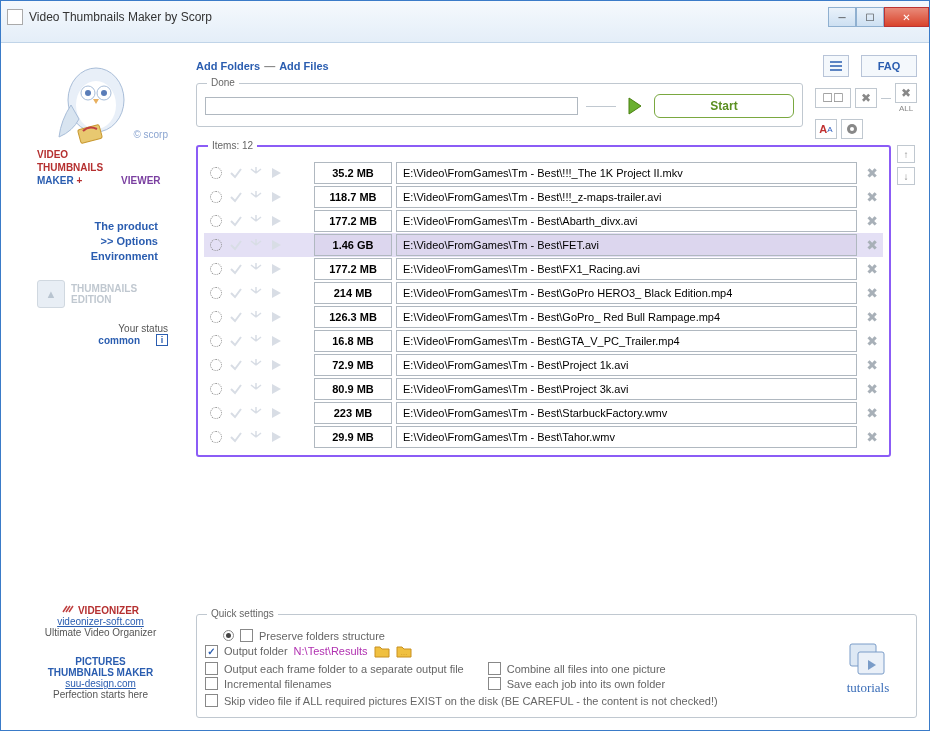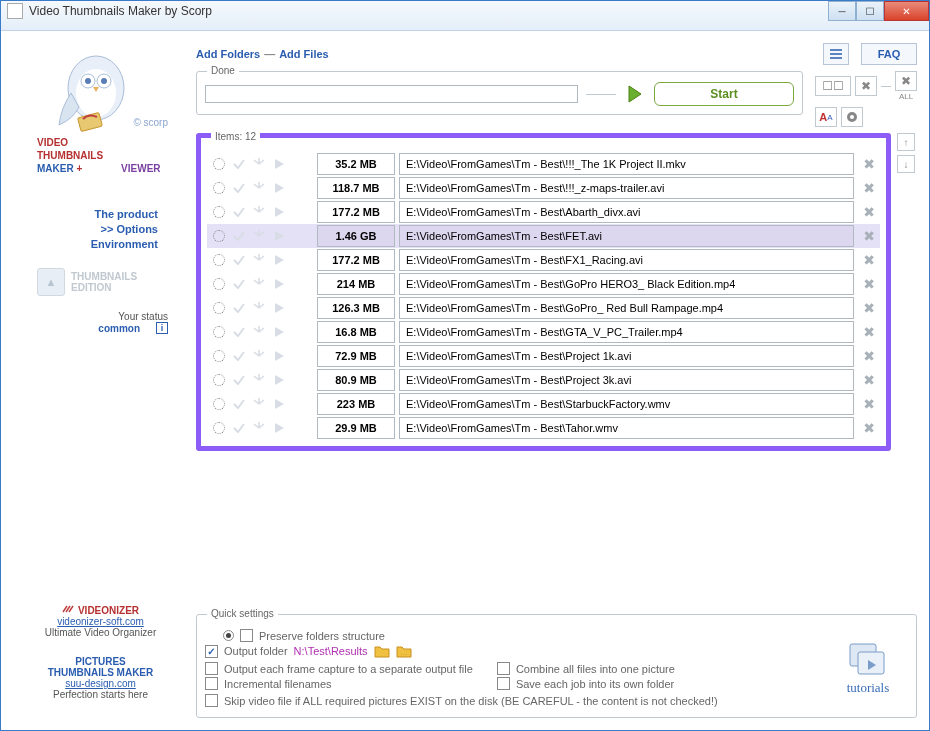--- a/index.html
+++ b/index.html
@@ -1,19 +1,19 @@
 <!DOCTYPE html>
 <html><head>
 <meta charset="utf-8">
 <style>
 * { box-sizing: border-box; margin: 0; padding: 0; }
 body { font-family: "Segoe UI", Tahoma, sans-serif; font-size: 11px; background: #fff; }
 
 .window { width: 930px; height: 731px; border: 1px solid #3a7bc8; background: #fff; display: flex; flex-direction: column; }
-.titlebar { height: 30px; background: linear-gradient(#f5f9fd, #e4eef8); display: flex; align-items: center; padding: 0 0 9px 6px; border-bottom: 1px solid #c0d4e8; }
+.titlebar { height: 42px; background: linear-gradient(#f5f9fd, #e4eef8); display: flex; align-items: center; padding: 0 0 9px 6px; border-bottom: 1px solid #c0d4e8; }
 .titlebar-icon { width: 16px; height: 16px; background: #fff; border: 1px solid #aaa; margin-right: 6px; display: inline-block; }
 .titlebar-text { flex: 1; color: #333; font-size: 12px; }
 .win-buttons { display: flex; height: 20px; }
 .win-btn { width: 30px; height: 20px; display: flex; align-items: center; justify-content: center; border: 1px solid #8fb0d0; background: linear-gradient(#eaf2fa,#cde0f2); font-size: 10px; color: #333; }
 .win-btn.close { background: linear-gradient(#e98b7a,#d9432b); color: #fff; width: 45px; border-color: #b33; }
 .win-btn.min, .win-btn.max { width: 28px; }
 
 .content { flex: 1; display: flex; padding: 12px; gap: 8px; }
 
 .sidebar { width: 175px; display: flex; flex-direction: column; font-size: 11px; }
@@ -63,21 +63,21 @@
 .play-btn svg { width: 20px; height: 20px; }
 .start-btn { width: 140px; height: 24px; border: 1px solid #7aa840; background: #fff; color: #5a8f20; font-weight: bold; font-size: 12px; display: flex; align-items: center; justify-content: center; cursor: pointer; border-radius: 6px; }
 
 .right-tools { display: flex; flex-direction: column; gap: 6px; margin-left: 6px; }
 .right-tools-row { display: flex; gap: 4px; align-items: center; }
 .tool-btn { width: 22px; height: 20px; border: 1px solid #c0c8d0; background: #fff; display: flex; align-items: center; justify-content: center; cursor: pointer; font-size: 12px; color: #888; }
 .tool-btn.double { width: 36px; }
 .tool-btn .aa { font-size: 11px; color: #c03030; font-weight: bold; }
 .all-label { font-size: 8px; color: #888; text-align: center; }
 
-.items-group { border: 5px solid #8b5cf6; border-radius: 3px; padding: 14px 6px 6px; position: relative; display: flex; gap: 4px; flex: 0 0 auto; }
+.items-group { border: 2px solid #8b5cf6; border-radius: 3px; padding: 14px 6px 6px; position: relative; display: flex; gap: 4px; flex: 0 0 auto; }
 .items-group .legend { position: absolute; top: -7px; left: 10px; background: #fff; padding: 0 4px; color: #666; font-size: 10px; }
 .items-table { flex: 1; }
 .item-row { display: flex; align-items: center; height: 24px; gap: 0; }
 .item-row.selected { background: #e4e0f5; }
 .row-icons { display: flex; gap: 4px; padding: 0 4px; width: 110px; align-items: center; }
 .row-icon { width: 16px; height: 16px; color: #d8dde5; display: flex; align-items: center; justify-content: center; }
 .dotted-circle { width: 12px; height: 12px; border: 1px dotted #888; border-radius: 50%; }
 .size-cell { width: 78px; height: 22px; border: 1px solid #b0b8c0; background: #fff; display: flex; align-items: center; justify-content: center; font-size: 11px; font-weight: bold; margin-right: 4px; }
 .item-row.selected .size-cell { background: #dcd6ee; }
 .path-cell { flex: 1; height: 22px; border: 1px solid #b0b8c0; background: #fff; display: flex; align-items: center; padding: 0 6px; font-size: 11px; overflow: hidden; white-space: nowrap; margin-right: 4px; }
@@ -569,21 +569,21 @@
                 </svg></span>
             <span class="folder-icon"><svg viewBox="0 0 16 14">
                   <path d="M1 3h5l2 2h7v8H1z" fill="#f0c040" stroke="#c89020"></path>
                   <text x="8" y="11" font-size="7" fill="#c89020" text-anchor="middle">…</text>
                 </svg></span>
           </div>
           <div class="quick-cols">
             <div>
               <div class="quick-row">
                 <span class="chk"></span>
-                <span class="label">Output each frame capture to a separate output file</span>
+                <span class="label">Output each frame folder to a separate output file</span>
               </div>
               <div class="quick-row">
                 <span class="chk"></span>
                 <span class="label">Incremental filenames</span>
               </div>
             </div>
             <div>
               <div class="quick-row">
                 <span class="chk"></span>
                 <span class="label">Combine all files into one picture</span>

